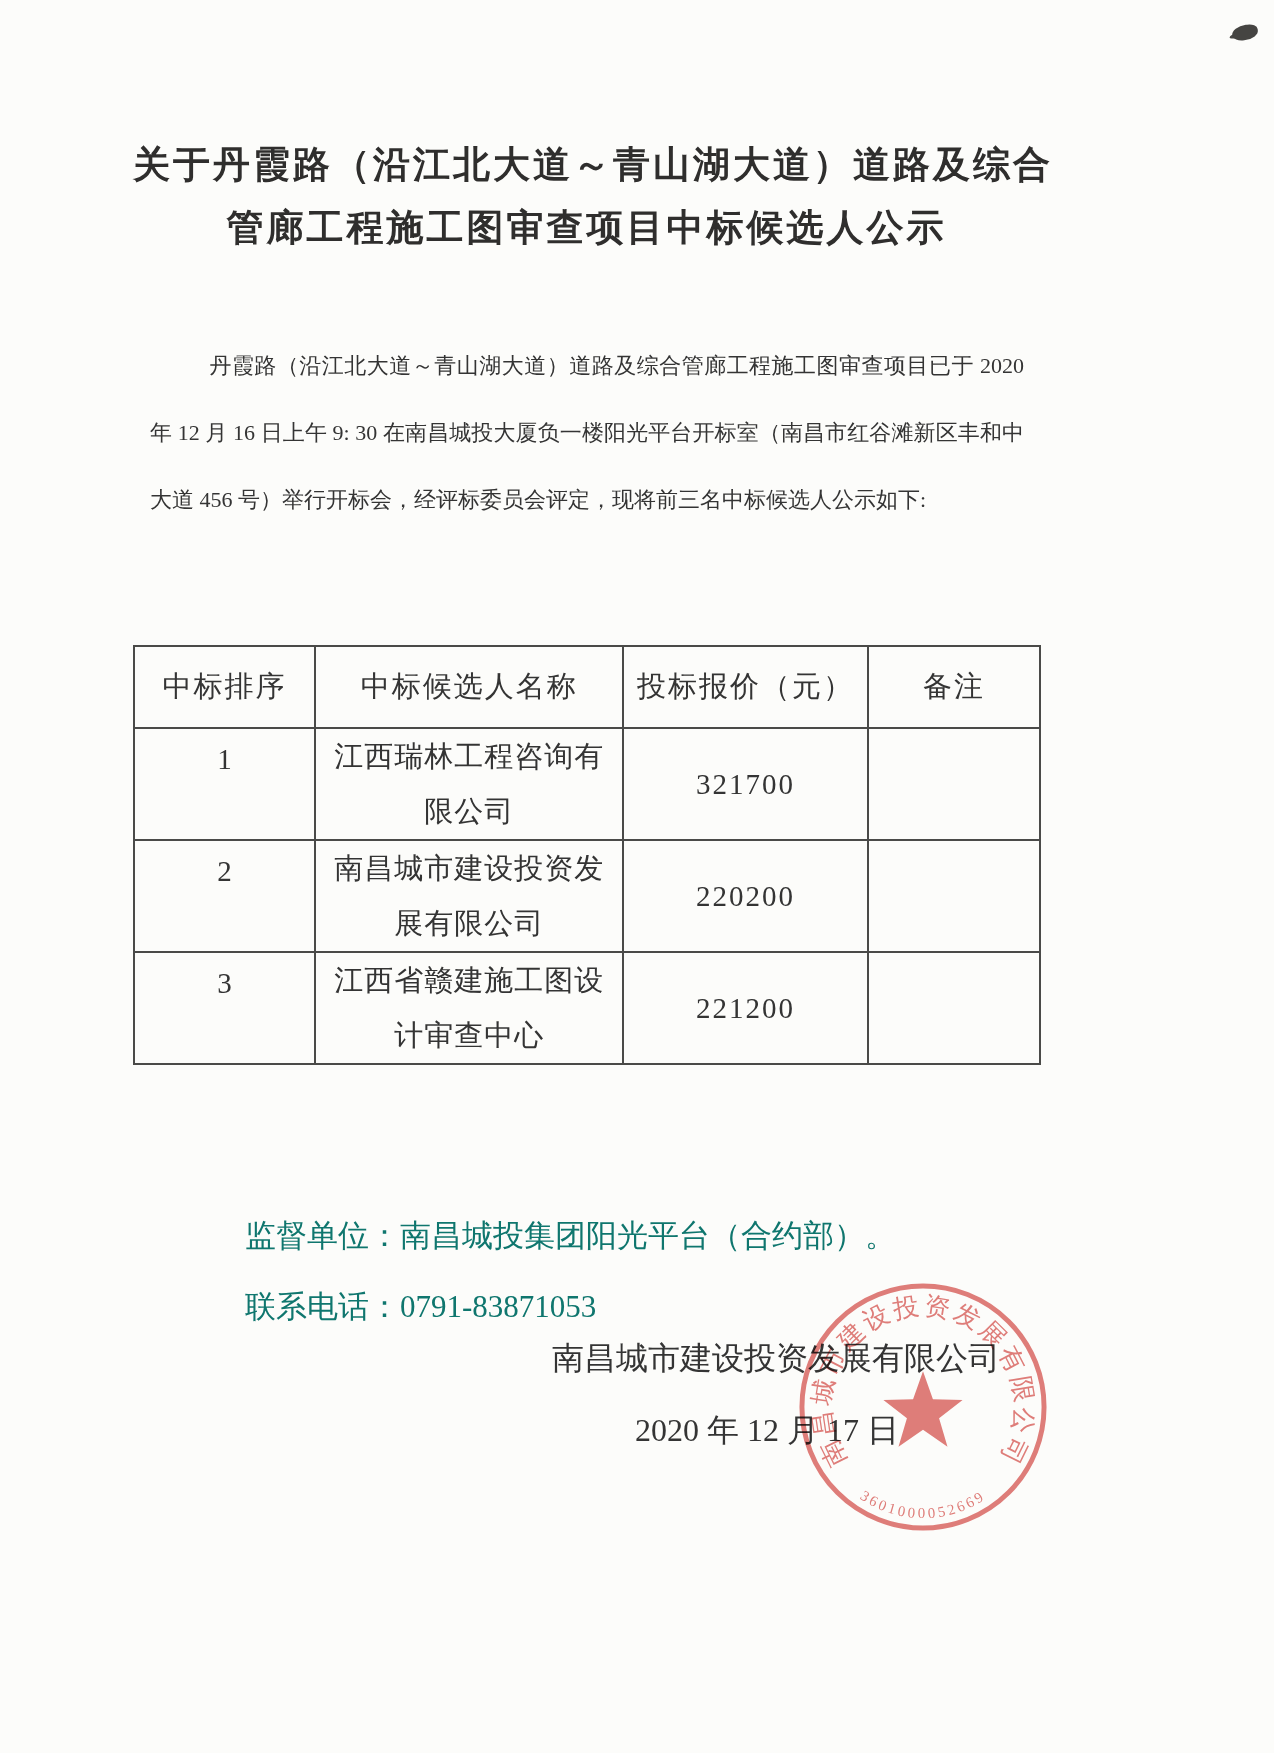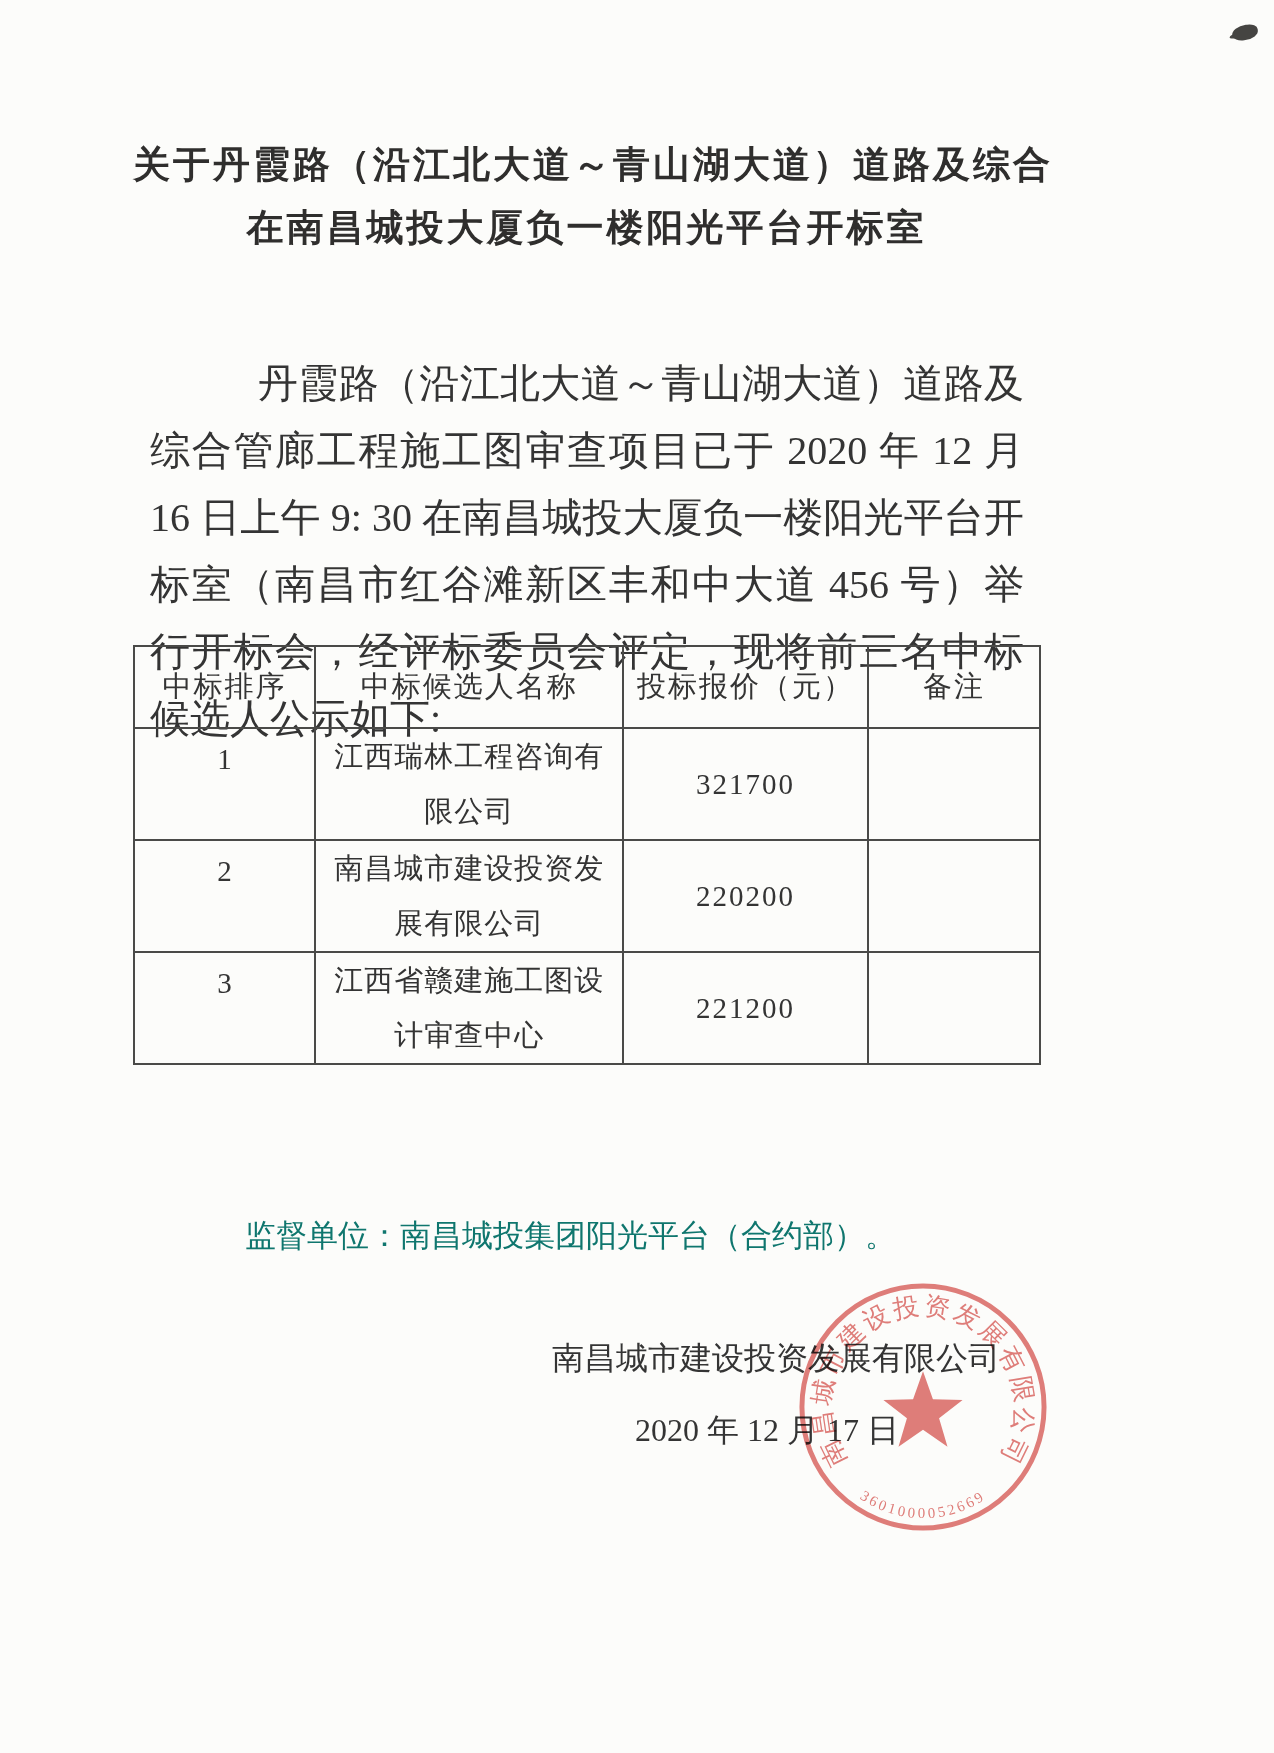--- a/index.html
+++ b/index.html
@@ -24,21 +24,21 @@
     color: #2f2e2d;
     white-space: nowrap;
   }
   .title-1 { top: 140px; text-align: center; }
   .title-2 { top: 203px; }
 
   .body-par {
     position: absolute;
     left: 150px;
     width: 874px;
-    font-size: 40px;
+    font-size: 22px;
     line-height: 67px;
     text-align: justify;
     color: #343434;
   }
   .intro { top: 310px; text-indent: 2.7em; }
   .publicity { top: 1058px; line-height: 70px; text-indent: 2.7em; }
 
   .single-line {
     position: absolute;
     left: 245px;
@@ -110,21 +110,21 @@
     transform: rotate(-8deg);
     box-shadow: -8px 2px 0 -5px #4a4947;
   }
 </style>
 </head>
 <body>
 
 <div class="page">
 
   <div class="title title-1">关于丹霞路（沿江北大道～青山湖大道）道路及综合</div>
-  <div class="title title-2">在南昌城投大厦负一楼阳光平台开标室</div>
+  <div class="title title-2">管廊工程施工图审查项目中标候选人公示</div>
 
   <p class="body-par intro">丹霞路（沿江北大道～青山湖大道）道路及综合管廊工程施工图审查项目已于 2020 年 12 月 16 日上午 9: 30 在南昌城投大厦负一楼阳光平台开标室（南昌市红谷滩新区丰和中大道 456 号）举行开标会，经评标委员会评定，现将前三名中标候选人公示如下:</p>
 
   <table class="bid-table">
     <colgroup>
       <col class="c-rank">
         <col class="c-name">
         <col class="c-price">
         <col class="c-note">
     </colgroup>
@@ -153,20 +153,21 @@
         <td class="td-rank">3</td>
         <td class="td-name">江西省赣建施工图设计审查中心</td>
         <td class="td-price">221200</td>
         <td class="td-note"></td>
       </tr>
     </tbody>
   </table>
 
 
   <div class="single-line supervisor">监督单位：南昌城投集团阳光平台（合约部）。</div>
+  <div class="single-line phone">联系电话：0791-83871053</div>
 
   <div class="signature">
     <div>南昌城市建设投资发展有限公司</div>
     <div>2020 年 12 月 17 日</div>
   </div>
 
   <svg class="stamp" viewBox="0 0 260 260" xmlns="http://www.w3.org/2000/svg">
     <circle cx="130" cy="130" r="122" fill="none" stroke="#d95a56" stroke-width="5"></circle>
     <path id="seal-arc-top" d="M 53.8,183.4 A 93,93 0 1 1 206.2,183.4" fill="none"></path>
     <path id="seal-arc-bottom" d="M 58,215.8 A 112,112 0 0 0 202,215.8" fill="none"></path>

